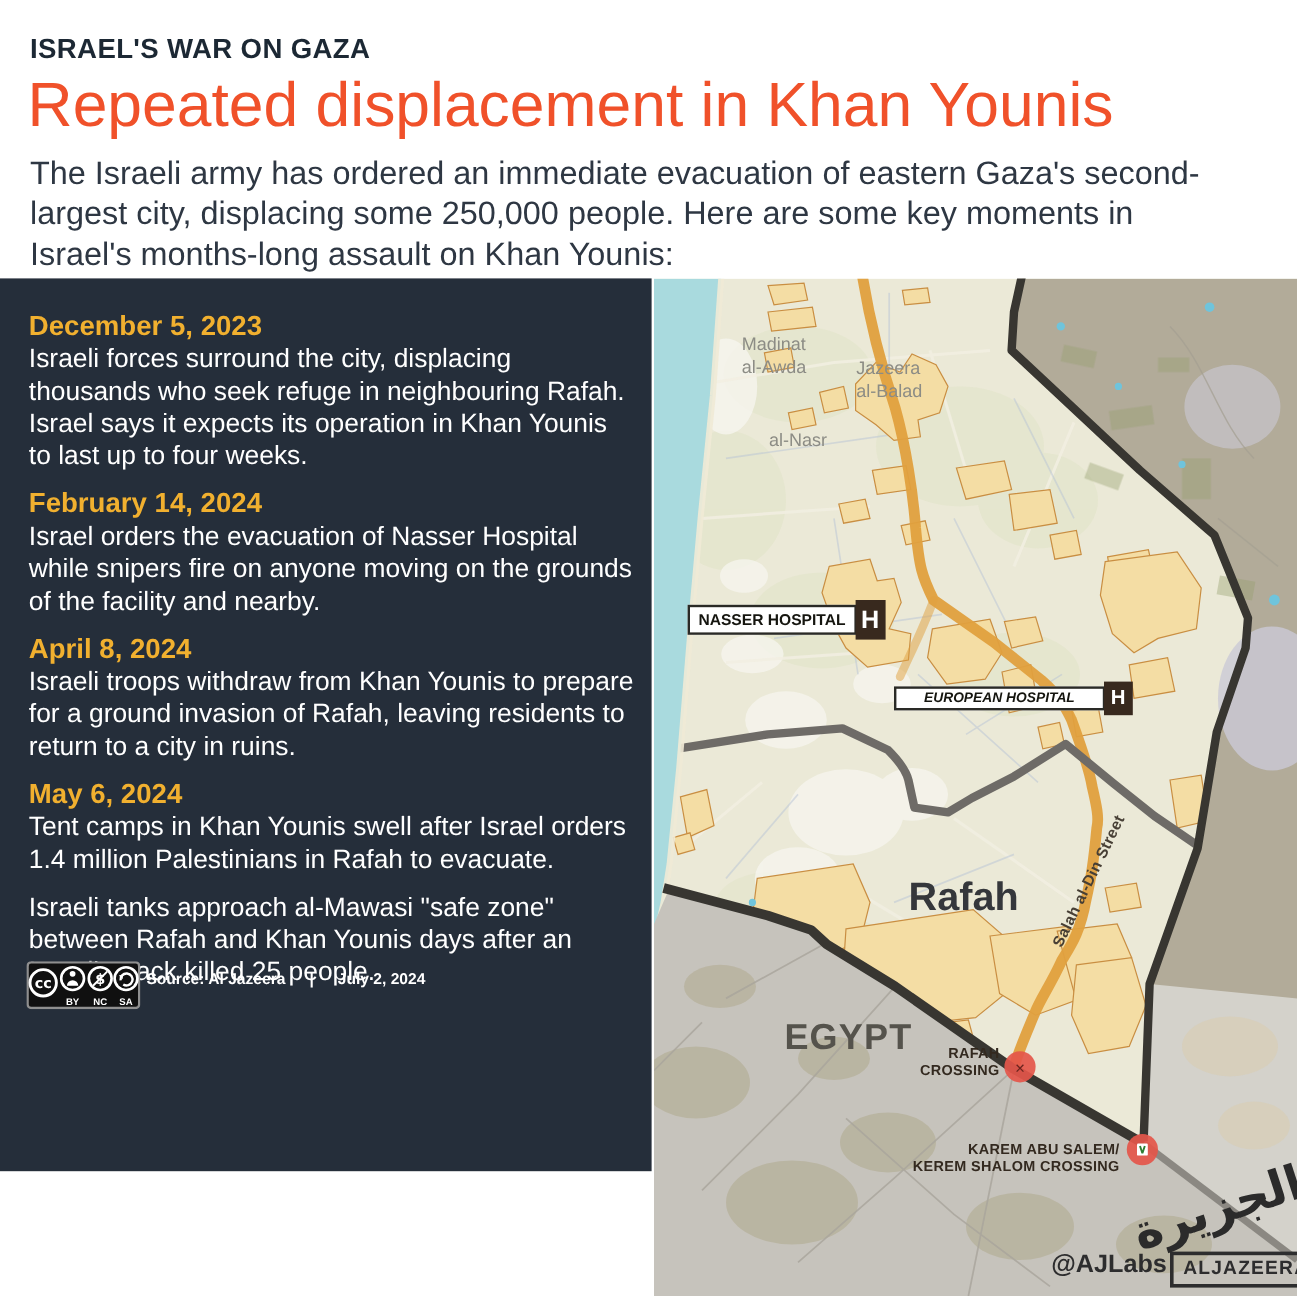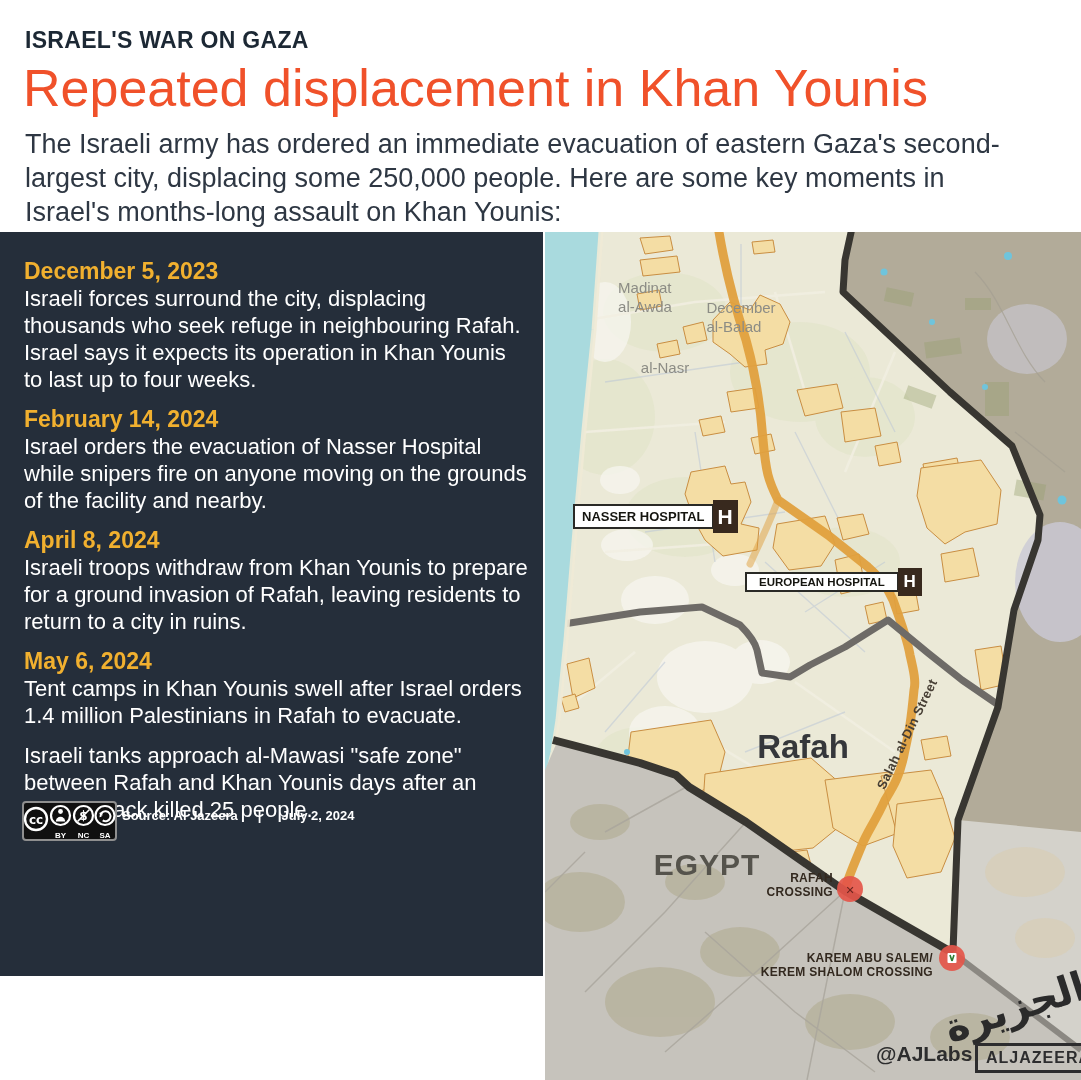--- a/index.html
+++ b/index.html
@@ -37,21 +37,21 @@
     font-size:30px;font-weight:800;letter-spacing:1px;}
   .street{position:absolute;left:362px;top:502px;transform:translate(-50%,-50%) rotate(-64deg);
     color:#473f35;font-size:13px;font-weight:700;white-space:nowrap;letter-spacing:.3px;}
   .hosp{position:absolute;display:flex;align-items:center;}
   .hosp-box{background:#ffffff;border:2px solid #2a2a26;color:#15150f;
     font-weight:700;white-space:nowrap;display:flex;align-items:center;}
   .hosp-tile{background:#38291e;color:#ffffff;display:flex;align-items:center;
     justify-content:center;font-weight:700;margin-left:-1px;}
   .hosp-nasser .hosp-box{font-size:13px;padding:3px 7px;}
   .hosp-nasser .hosp-tile{width:25px;height:33px;font-size:21px;}
-  .hosp-euro .hosp-box{font-size:11.5px;padding:2px 12px;}
+  .hosp-euro .hosp-box{font-size:11.5px;padding:2px 23px;font-style:italic;}
   .hosp-euro .hosp-tile{width:24px;height:28px;font-size:17px;}
   .crossing{position:absolute;text-align:right;color:#33291f;font-size:12px;
     font-weight:800;line-height:13.5px;letter-spacing:.3px;}
   .handle{position:absolute;left:331px;top:810px;color:#2d2d2e;font-size:21px;font-weight:700;}
   .brandbox{position:absolute;left:430px;top:811px;border:3px solid #2d2d2e;
     color:#2d2d2e;font-size:16px;font-weight:800;letter-spacing:1px;
     padding:3px 8px;background:transparent;}
   .ajlogo{position:absolute;left:470px;top:775px;transform:translate(-50%,-50%) rotate(-18deg);
     color:#2b2b2b;font-size:40px;font-family:"DejaVu Sans",sans-serif;font-weight:700;}
 </style>
@@ -279,21 +279,21 @@
       <rect x="402.5" y="721" width="9" height="10" rx="1" fill="#ffffff"></rect>
       <path d="M405,723 l2,6 M409,723 l-2,6" stroke="#2e7d32" stroke-width="1.6" fill="none"></path>
     </g>
   </svg>
 
   <div class="maplabel" style="left:100px;top:46px;">
     <div>Madinat</div>
     <div>al-Awda</div>
   </div>
   <div class="maplabel" style="left:196px;top:66px;">
-    <div>December</div>
+    <div>Jazeera</div>
     <div>al-Balad</div>
   </div>
   <div class="maplabel" style="left:120px;top:126px;">
     <div>al-Nasr</div>
   </div>
   <div class="city-mid" style="left:258px;top:496px;">
     <span>Rafah</span>
   </div>
   <div class="egypt" style="left:162px;top:616px;">
     <span>EGYPT</span>

